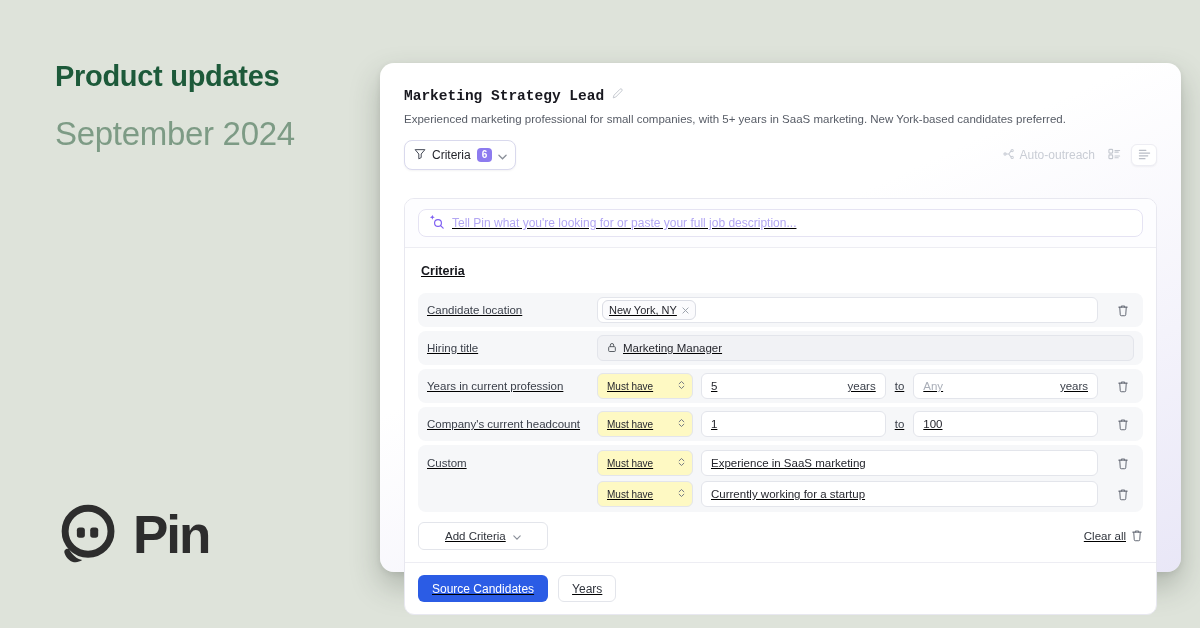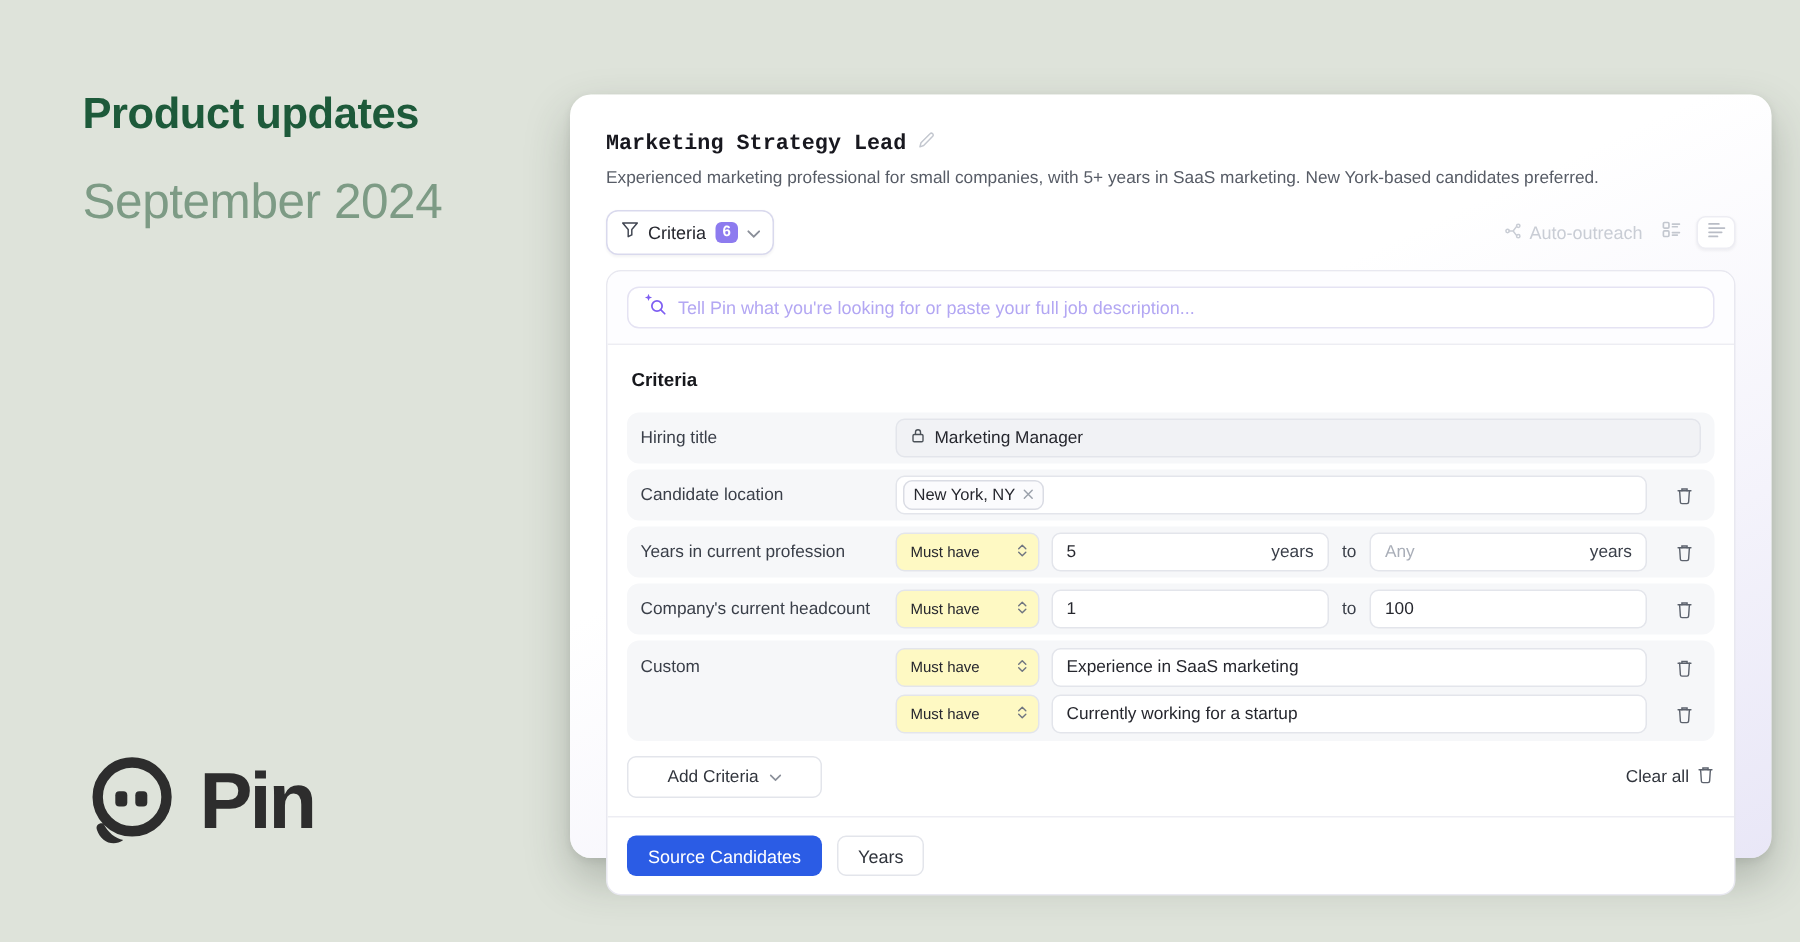--- a/index.html
+++ b/index.html
@@ -40,21 +40,21 @@
   }
   .criteria-btn .lbl { font-size:12px; color:#26272e; }
   .badge { background:#8d7bef; color:#fff; font-size:10px; font-weight:700; border-radius:4px; padding:2px 5px; line-height:1; }
   .toolbar-right { display:flex; align-items:center; gap:6px; }
   .auto-outreach { display:flex; align-items:center; gap:5px; font-size:12px; color:#c9cdd5; }
   .view-group { display:flex; align-items:center; gap:4px; }
   .view-btn { width:26px; height:22px; display:flex; align-items:center; justify-content:center; border-radius:6px; }
   .view-btn.active { background:#fff; border:1px solid #ededf3; box-shadow:0 1px 2px rgba(16,24,40,.05); }
 
   
-  .panel { margin-top:10px; background:#fff; border:1px solid #e8e8f0; border-radius:10px; overflow:hidden; }
+  .panel { margin-top:28px; background:#fff; border:1px solid #e8e8f0; border-radius:10px; overflow:hidden;text-decoration:underline; }
   .search-section { padding:10px 13px; background:#fdfdff; }
   .search-box {
     display:flex; align-items:center; gap:8px;
     border:1px solid #e5e3f3; border-radius:8px; background:#fff;
     height:28px; padding:0 10px;
   }
   .search-box input {
     border:none; outline:none; flex:1; font-size:12px;
     font-family:"Liberation Sans", sans-serif; color:#26272e; background:transparent;
   }
@@ -220,35 +220,20 @@
     </div>
 
     <div class="hr"></div>
 
     <div class="panel-body">
       <div class="crit-heading">Criteria</div>
 
       <div class="rows">
 
         <div class="crit-row">
-          <span class="row-label">Hiring title</span>
-          <div class="row-controls">
-            <div class="inp locked">
-              <span>
-                <svg width="10" height="11" viewBox="0 0 12 13">
-                    <rect x="2" y="5.5" width="8" height="5.8" rx="1" fill="none" stroke="#4b5158" stroke-width="1.1"></rect>
-                    <path d="M4 5.5V3.7a2 2 0 014 0v1.8" fill="none" stroke="#4b5158" stroke-width="1.1"></path>
-                  </svg>
-              </span>
-              <span>Marketing Manager</span>
-            </div>
-          </div>
-        </div>
-
-        <div class="crit-row">
           <span class="row-label">Candidate location</span>
           <div class="row-controls">
             <div class="inp chips">
               <span class="chip">
                 <span>New York, NY</span>
                 <span>
                   <svg width="7" height="7" viewBox="0 0 8 8">
                       <path d="M1 1l6 6M7 1L1 7" stroke="#9aa0aa" stroke-width="1.1" stroke-linecap="round"></path>
                     </svg>
                 </span>
@@ -256,20 +241,35 @@
             </div>
             <button class="trash-btn">
               <svg width="12" height="13" viewBox="0 0 14 15">
                   <g fill="none" stroke="#5c626d" stroke-width="1.1" stroke-linecap="round">
                     <path d="M2 3.6h10"></path>
                     <path d="M5 3.6V2.3h4v1.3"></path>
                     <path d="M3.2 3.6l.6 8.9a1.2 1.2 0 001.2 1.1h4a1.2 1.2 0 001.2-1.1l.6-8.9"></path>
                   </g>
                 </svg>
             </button>
+          </div>
+        </div>
+
+        <div class="crit-row">
+          <span class="row-label">Hiring title</span>
+          <div class="row-controls">
+            <div class="inp locked">
+              <span>
+                <svg width="10" height="11" viewBox="0 0 12 13">
+                    <rect x="2" y="5.5" width="8" height="5.8" rx="1" fill="none" stroke="#4b5158" stroke-width="1.1"></rect>
+                    <path d="M4 5.5V3.7a2 2 0 014 0v1.8" fill="none" stroke="#4b5158" stroke-width="1.1"></path>
+                  </svg>
+              </span>
+              <span>Marketing Manager</span>
+            </div>
           </div>
         </div>
 
         <div class="crit-row">
           <span class="row-label">Years in current profession</span>
           <div class="row-controls">
             <div class="sel">
               <span>Must have</span>
               <span>
                 <svg width="7" height="10" viewBox="0 0 8 10">

